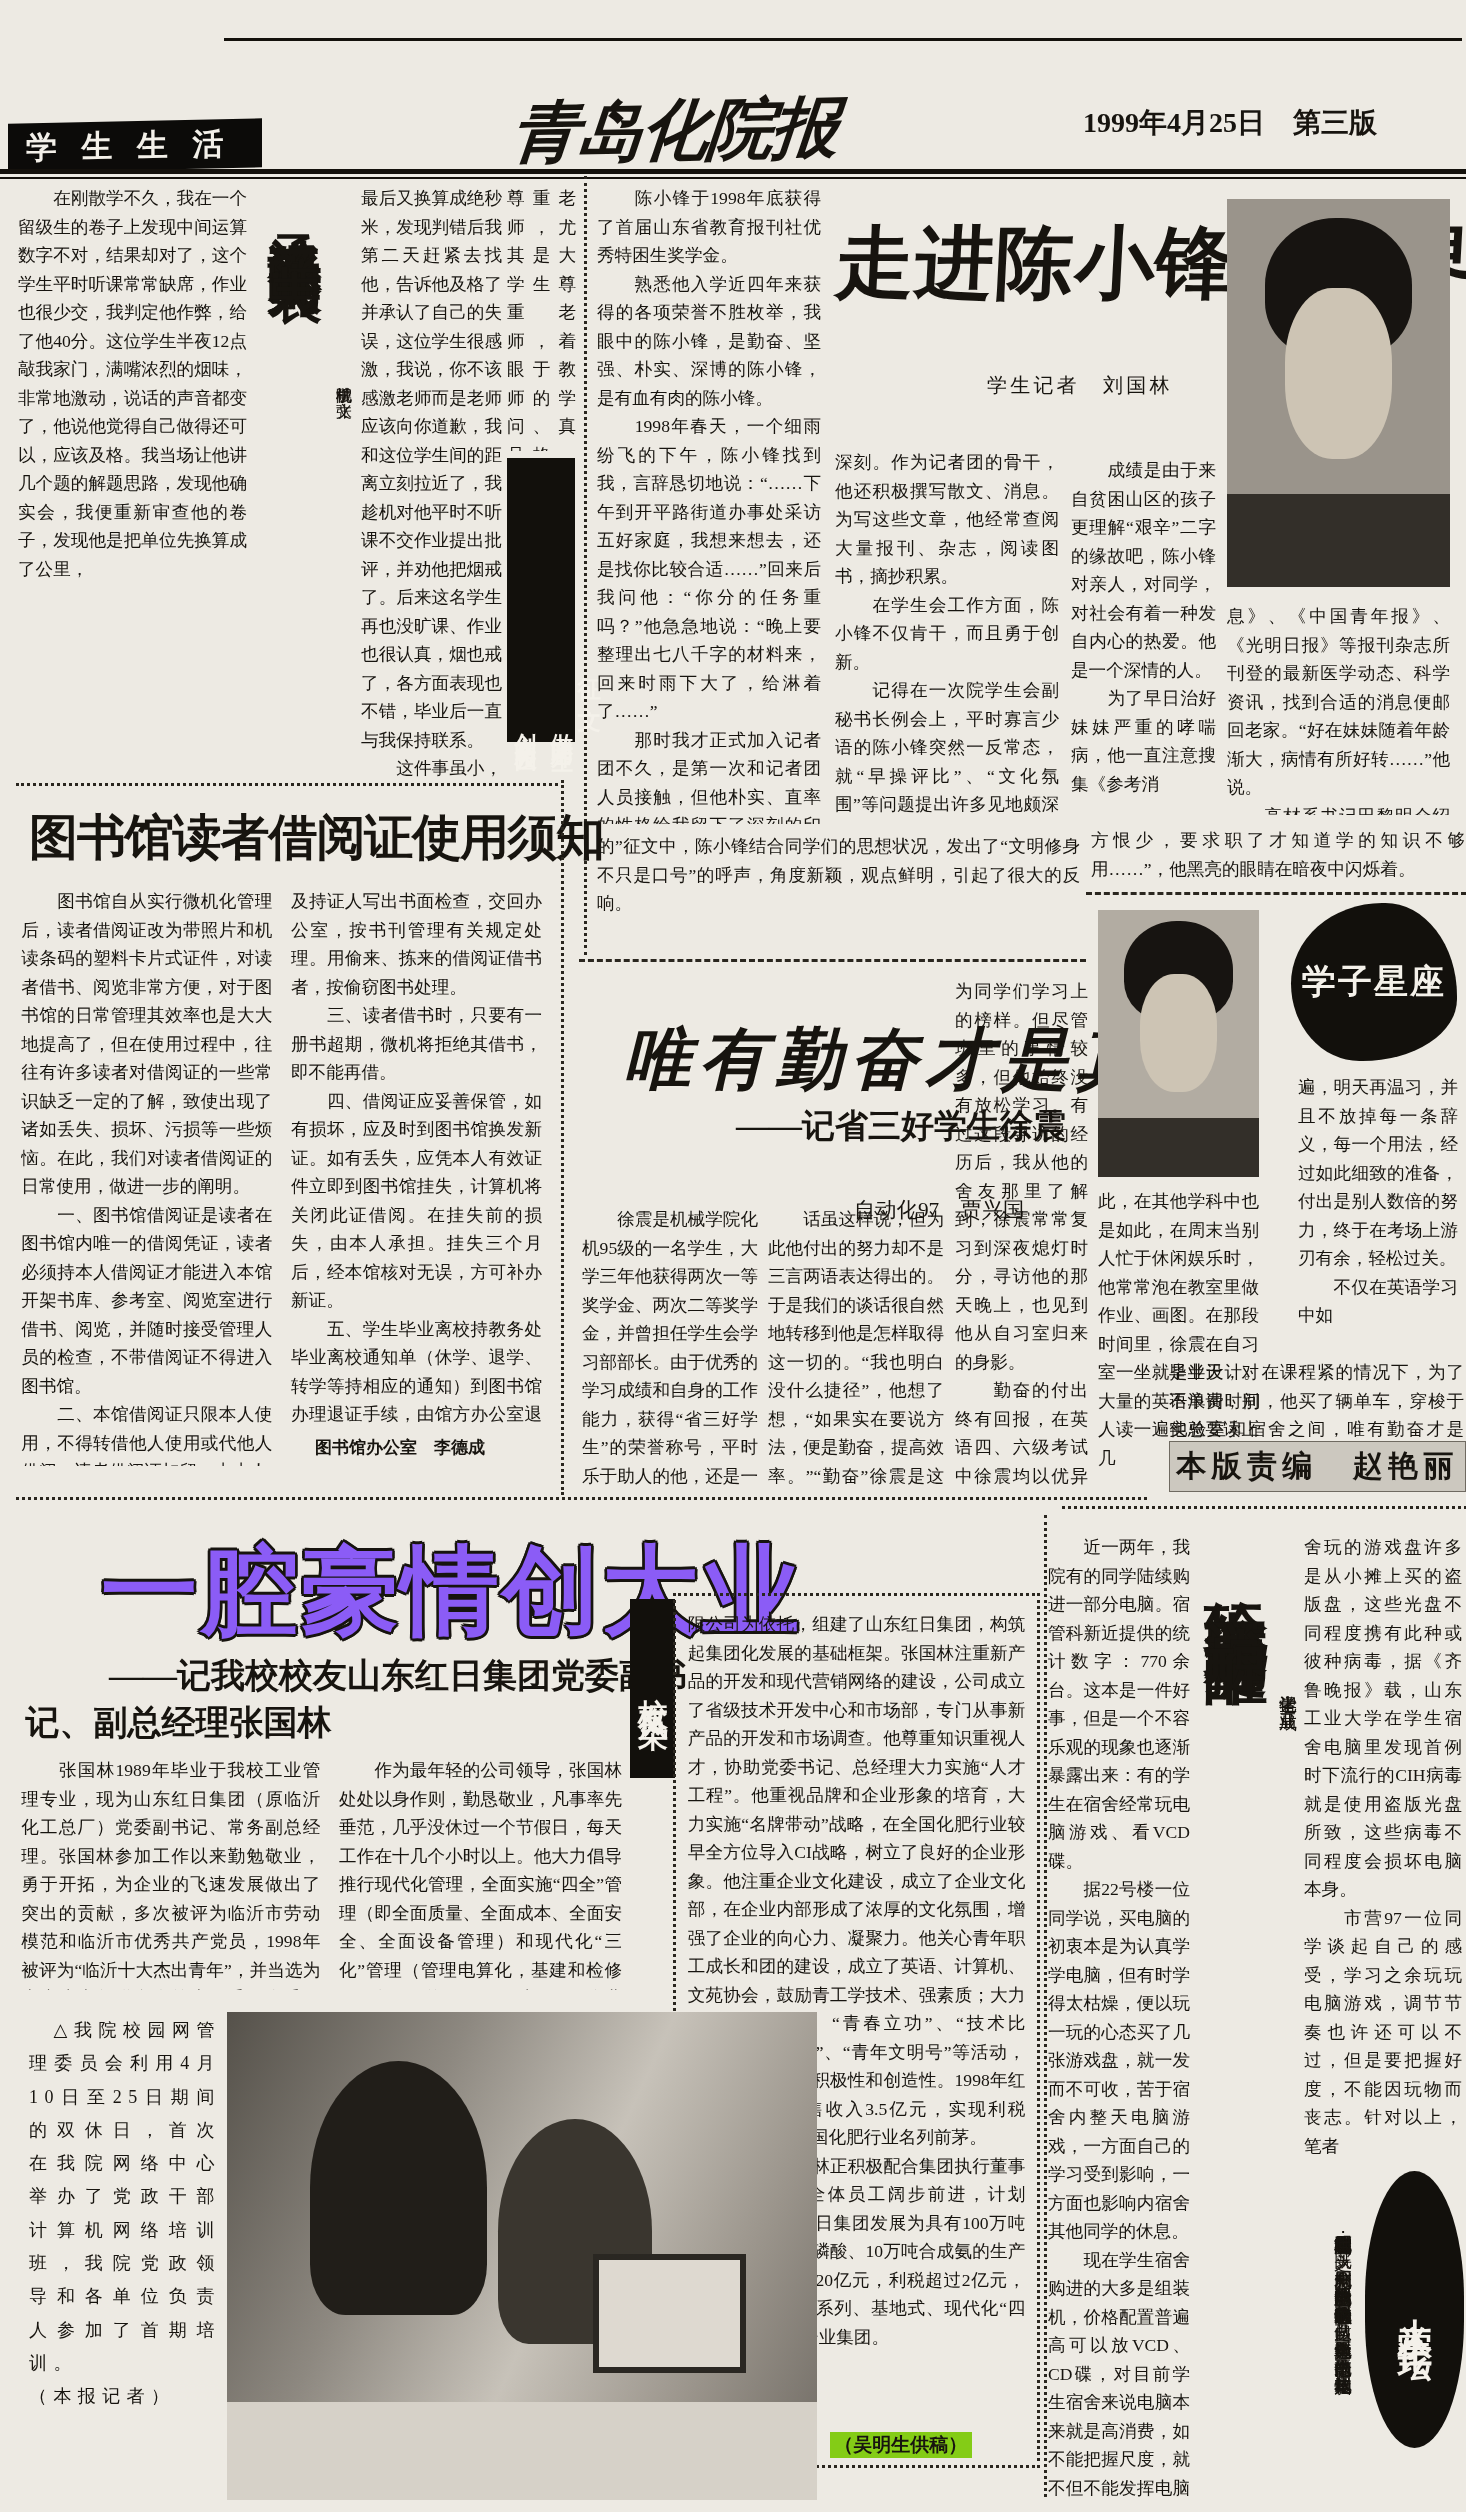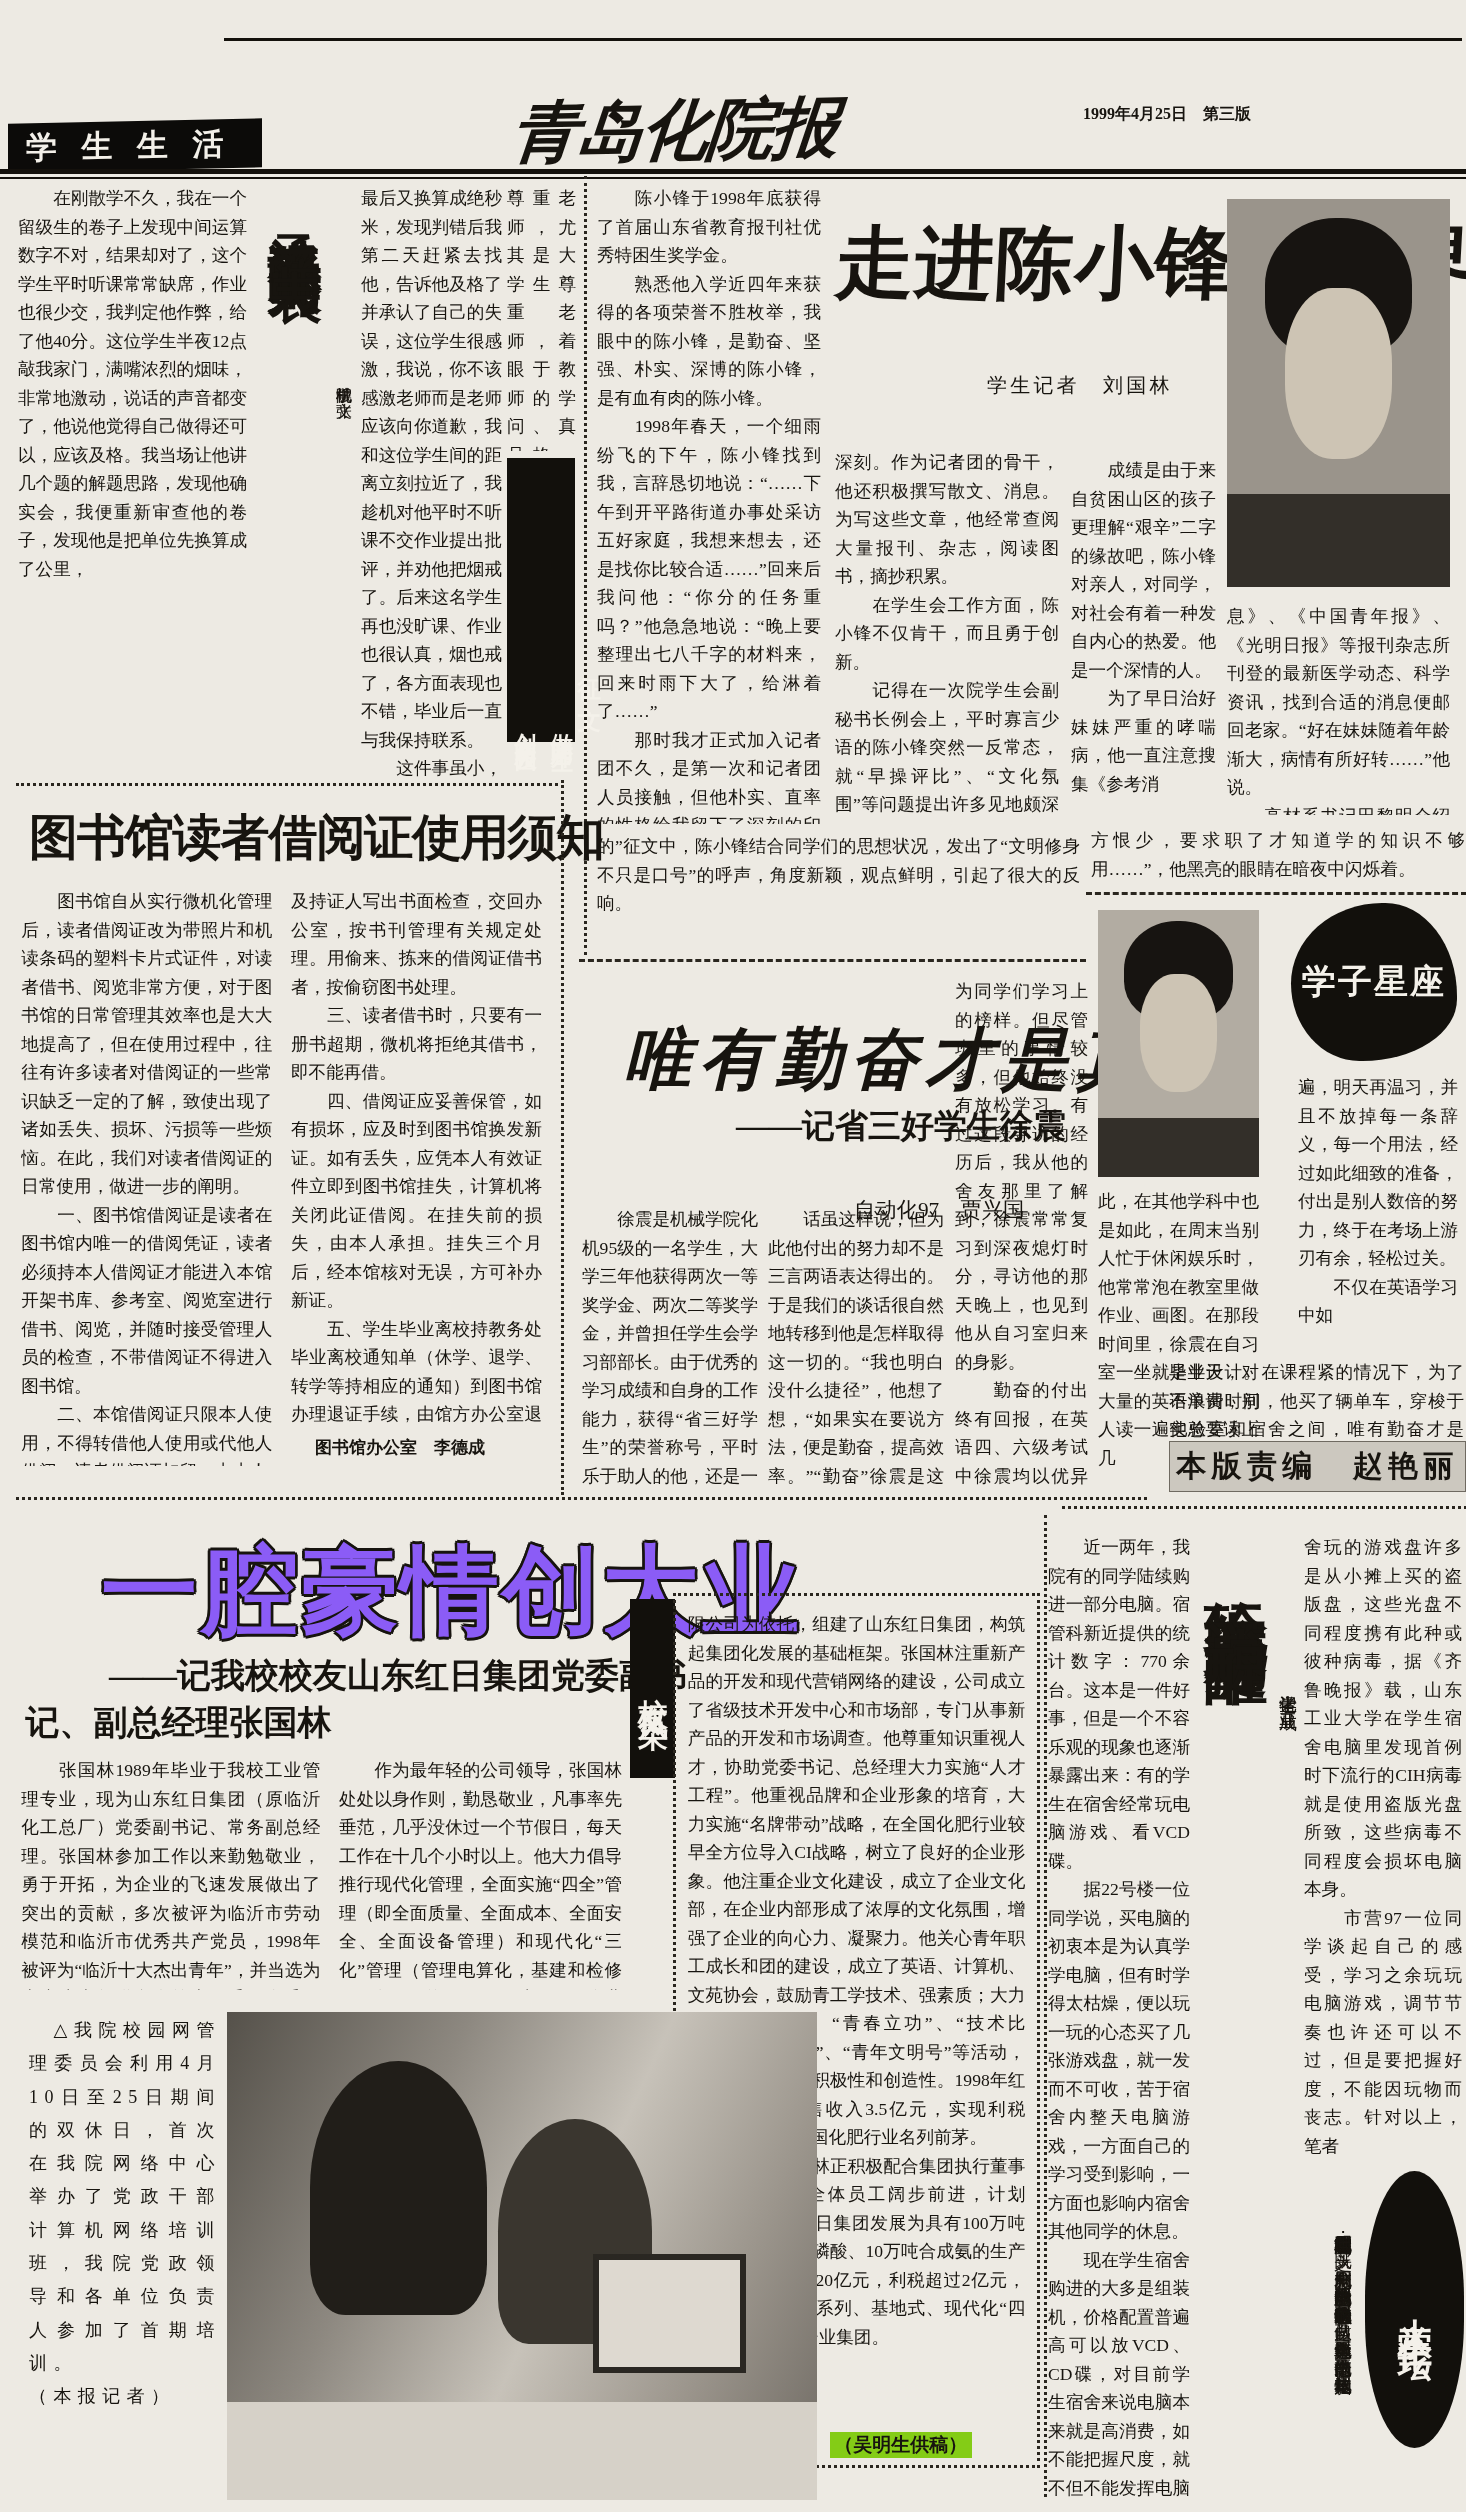--- a/index.html
+++ b/index.html
@@ -12,21 +12,21 @@
   .dash{border-top:3.7px dashed #2a261f;height:0;}
   .dot-h{border-top:3.2px dotted #2a261f;height:0;}
   .dot-v{border-left:3.2px dotted #2a261f;width:0;}
 
   
   .section-label{background:#0c0b09;color:#f3f0e9;font-family:"Liberation Sans",sans-serif;
       font-weight:bold;font-size:31px;line-height:49px;letter-spacing:24.5px;padding-left:18px;
       transform:skewY(-1.2deg);overflow:hidden;}
   .masthead{font-size:67px;font-weight:bold;font-style:italic;letter-spacing:-2.1px;
       transform:skewX(-6deg) rotate(-1deg);white-space:nowrap;}
-  .dateline{font-size:16px;font-weight:bold;white-space:nowrap;}
+  .dateline{font-size:28px;font-weight:bold;white-space:nowrap;}
   .toprule{border-top:5.3px solid #14110c;border-bottom:2.1px solid #14110c;height:2.7px;}
 
   
   .hl-vert{writing-mode:vertical-rl;font-weight:bold;font-size:54px;letter-spacing:3.2px;line-height:1.3;}
   .hl-chen{font-family:"Liberation Sans",sans-serif;font-weight:bold;font-size:79px;letter-spacing:1.1px;white-space:nowrap;transform:skewX(-3deg);}
   .hl-lib{font-weight:bold;font-size:49px;letter-spacing:-1.1px;white-space:nowrap;}
   .hl-xu{font-weight:bold;font-style:italic;font-size:67px;letter-spacing:8.5px;white-space:nowrap;
       text-shadow:1.6px 1.6px 0 #efece5,-1.6px -1.6px 0 #efece5;}
   .hl-zhang{font-family:"Liberation Sans",sans-serif;font-weight:bold;font-size:97px;letter-spacing:3.2px;white-space:nowrap;color:#8b5cf6;
       text-shadow:2.7px 0 #17140f,-2.7px 0 #17140f,0 2.7px #17140f,0 -2.7px #17140f,2.1px 2.1px #17140f,-2.1px -2.1px #17140f,2.1px -2.1px #17140f,-2.1px 2.1px #17140f;}

